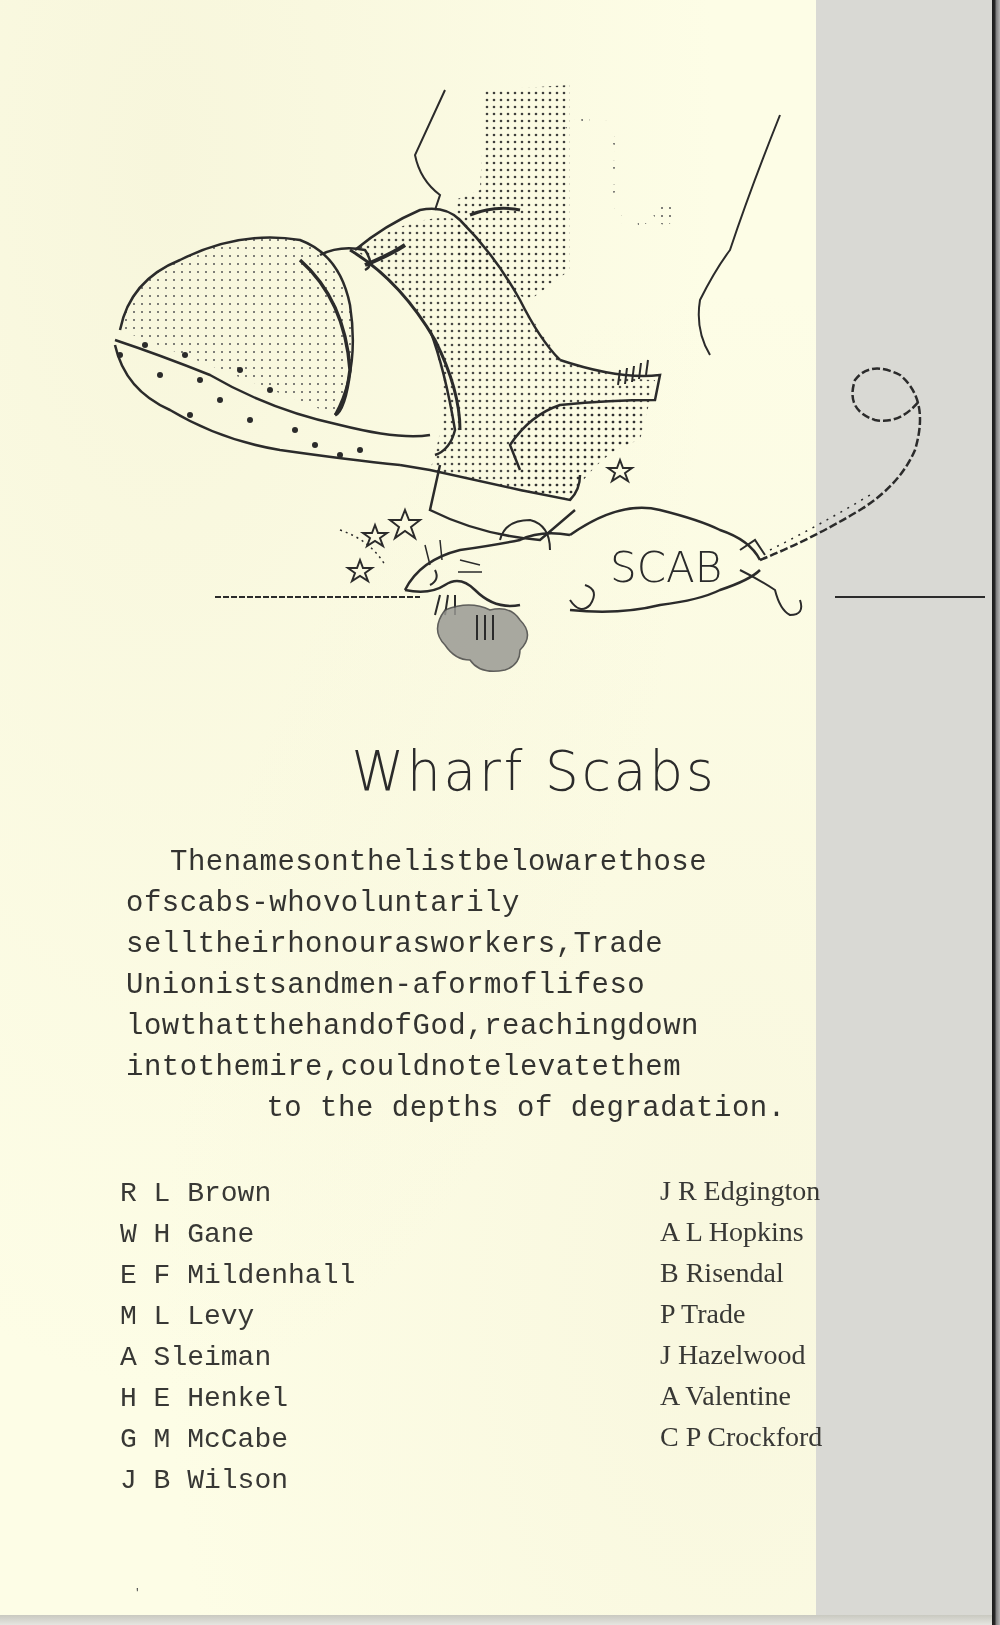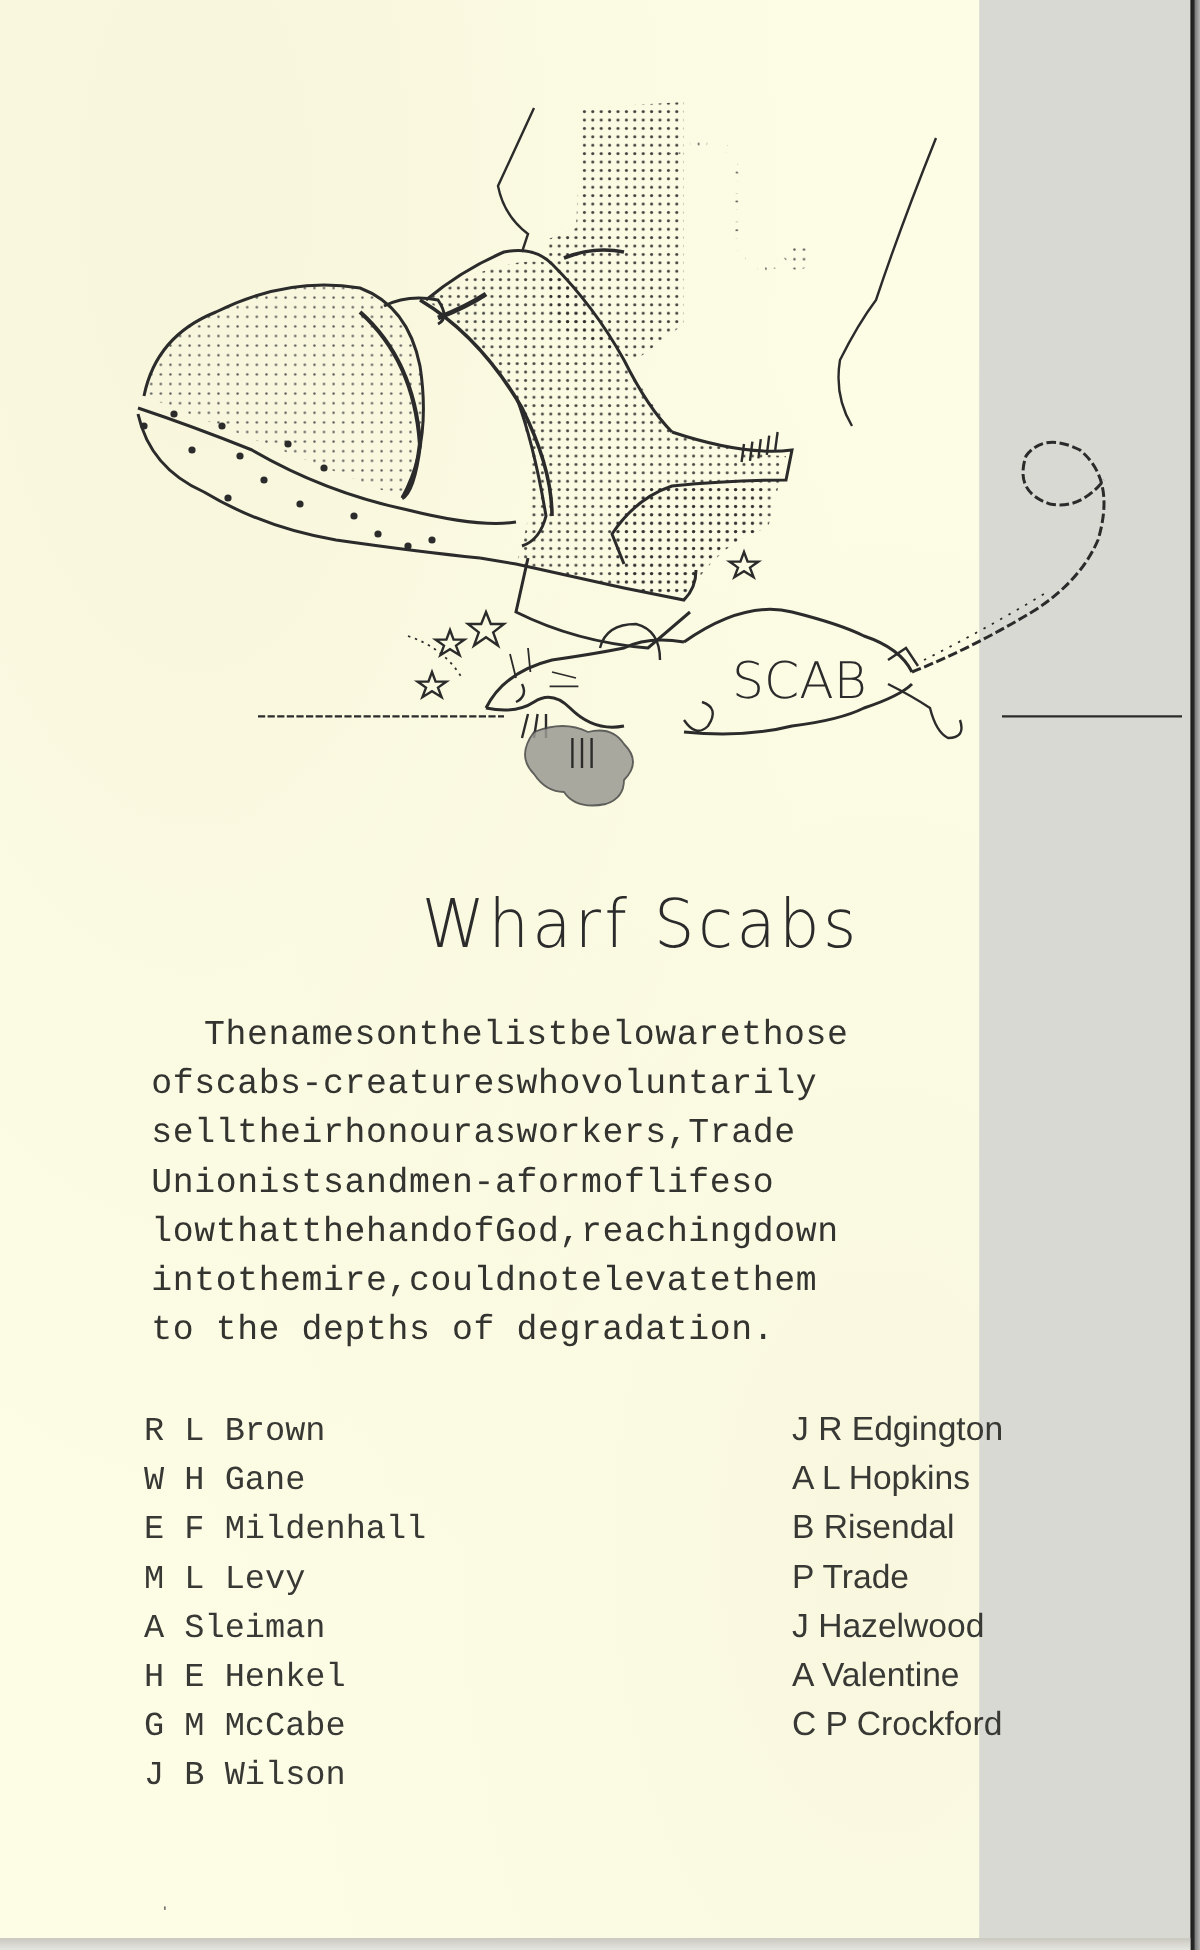--- a/index.html
+++ b/index.html
@@ -73,37 +73,37 @@
     .para-line {
       display: flex;
       justify-content: flex-start;
       white-space: pre;
       height: 41px;
     }
     .para-line.first {
       padding-left: 44px;
     }
     .para-line.last {
-      justify-content: flex-start;
+      justify-content: center;
       padding-right: 0px;
     }
     .names-left {
       position: absolute;
       left: 120px;
       top: 1173px;
       font-family: "Liberation Mono", monospace;
       font-size: 28px;
       line-height: 41px;
       color: #383835;
     }
     .names-right {
       position: absolute;
       left: 660px;
       top: 1170px;
-      font-family: Liberation Sans, sans-serif;
+      font-family: Liberation Serif, serif;
       font-size: 28px;
       line-height: 41px;
       color: #383835;
     }
     .name-row {
       white-space: pre;
       height: 41px;
     }
     .stray-mark {
       position: absolute;
@@ -219,21 +219,21 @@
       <line x1="377" y1="545" x2="377" y2="570"></line>
         <line x1="385" y1="545" x2="385" y2="570"></line>
       <line x1="393" y1="545" x2="393" y2="570"></line>
     </g>
   </svg>
 
   <div class="title">Wharf Scabs</div>
 
   <div class="paragraph">
     <div class="para-line first"><span>The</span><span>names</span><span>on</span><span>the</span><span>list</span><span>below</span><span>are</span><span>those</span></div>
-    <div class="para-line"><span>of</span><span>scabs</span><span>-</span><span>creatures</span><span>who</span><span>voluntarily</span></div>
+    <div class="para-line"><span>of</span><span>scabs</span><span>-</span><span>who</span><span>voluntarily</span></div>
     <div class="para-line"><span>sell</span><span>their</span><span>honour</span><span>as</span><span>workers,</span><span>Trade</span></div>
     <div class="para-line"><span>Unionists</span><span>and</span><span>men</span><span>-</span><span>a</span><span>form</span><span>of</span><span>life</span><span>so</span></div>
     <div class="para-line"><span>low</span><span>that</span><span>the</span><span>hand</span><span>of</span><span>God,</span><span>reaching</span><span>down</span></div>
     <div class="para-line"><span>into</span><span>the</span><span>mire,</span><span>could</span><span>not</span><span>elevate</span><span>them</span></div>
     <div class="para-line last"><span>to the depths of degradation.</span></div>
   </div>
 
   <div class="names-left">
     <div class="name-row">R L Brown</div>
     <div class="name-row">W H Gane</div>

